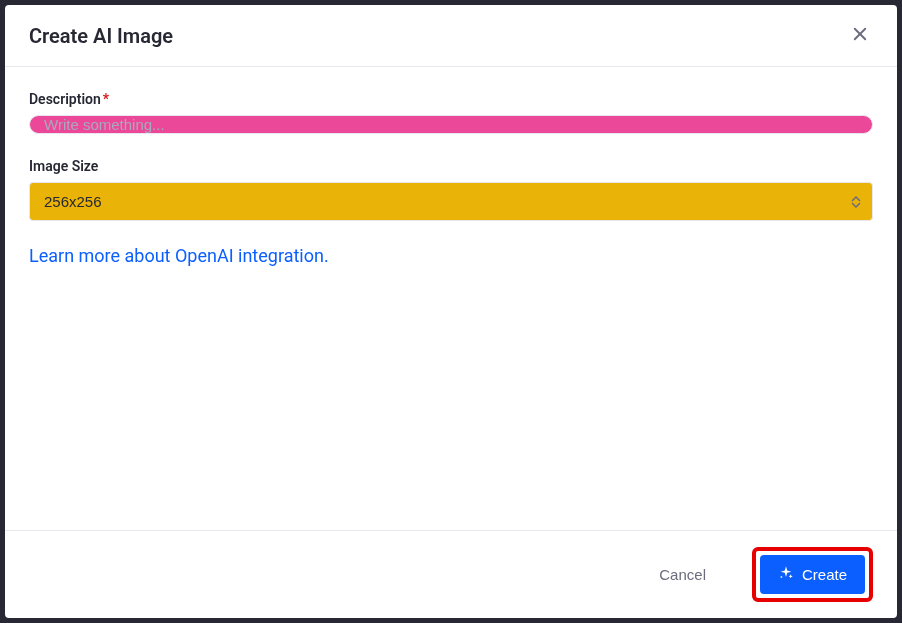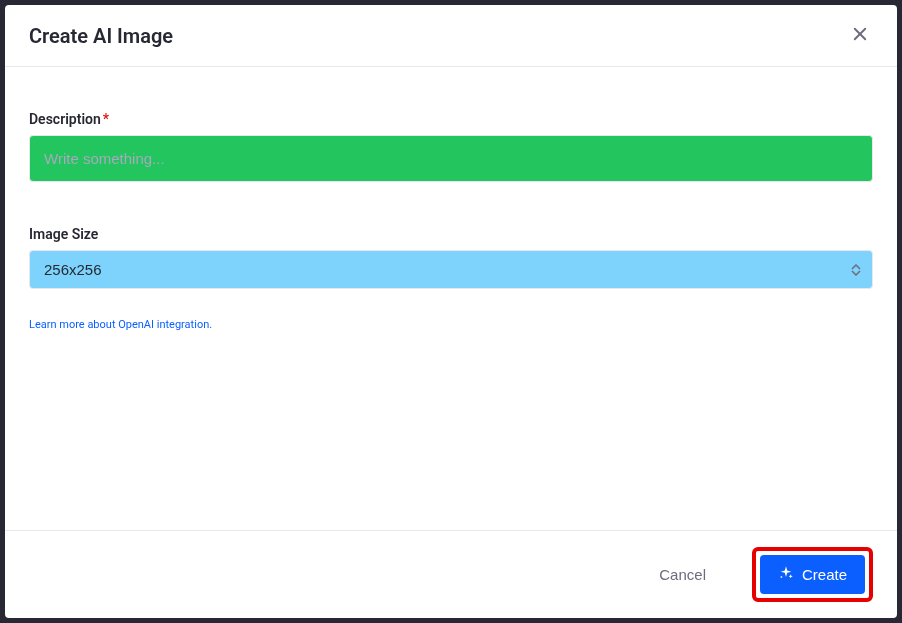--- a/index.html
+++ b/index.html
@@ -55,34 +55,33 @@
     }
     .form-group {
       margin-bottom: 24px;
     }
     .form-label {
       display: block;
       font-size: 14px;
       font-weight: 600;
       color: #272833;
       margin-bottom: 8px;
-      margin-top: 20px;
     }
     .required-asterisk {
       color: #da1414;
       margin-left: 2px;
       font-weight: 600;
     }
     .form-input {
       width: 100%;
-      padding: 14px 14px;
+      padding: 0 14px;
       border: 1px solid #e7e7ed;
-      border-radius: 4px;
+      border-radius: 16px;
       font-size: 15px;
-      background: #22c55e;
+      background: #ec4899;
       color: #272833;
     }
     .form-input::placeholder {
       color: #a7a9bc;
     }
     .form-row {
       display: flex;
       gap: 13px;
     }
     .form-col {
@@ -90,21 +89,21 @@
     }
     .form-select-wrapper {
       position: relative;
     }
     .form-select {
       width: 100%;
       padding: 10px 36px 10px 14px;
       border: 1px solid #e7e7ed;
       border-radius: 4px;
       font-size: 15px;
-      background: #7dd3fc;
+      background: #eab308;
       color: #272833;
       appearance: none;
       cursor: pointer;
     }
     .select-arrows {
       position: absolute;
       right: 12px;
       top: 50%;
       transform: translateY(-50%);
       pointer-events: none;
@@ -113,21 +112,21 @@
       flex-direction: column;
       gap: 0px;
     }
     .select-arrows svg {
       width: 10px;
       height: 6px;
       display: block;
     }
     .link {
       color: #0b5fff;
-      font-size: 11px;
+      font-size: 18px;
       text-decoration: none;
       cursor: pointer;
     }
     .modal-footer {
       border-top: 1px solid #e7e7ed;
       padding: 16px 24px;
       display: flex;
       justify-content: flex-end;
       align-items: center;
       gap: 28px;

